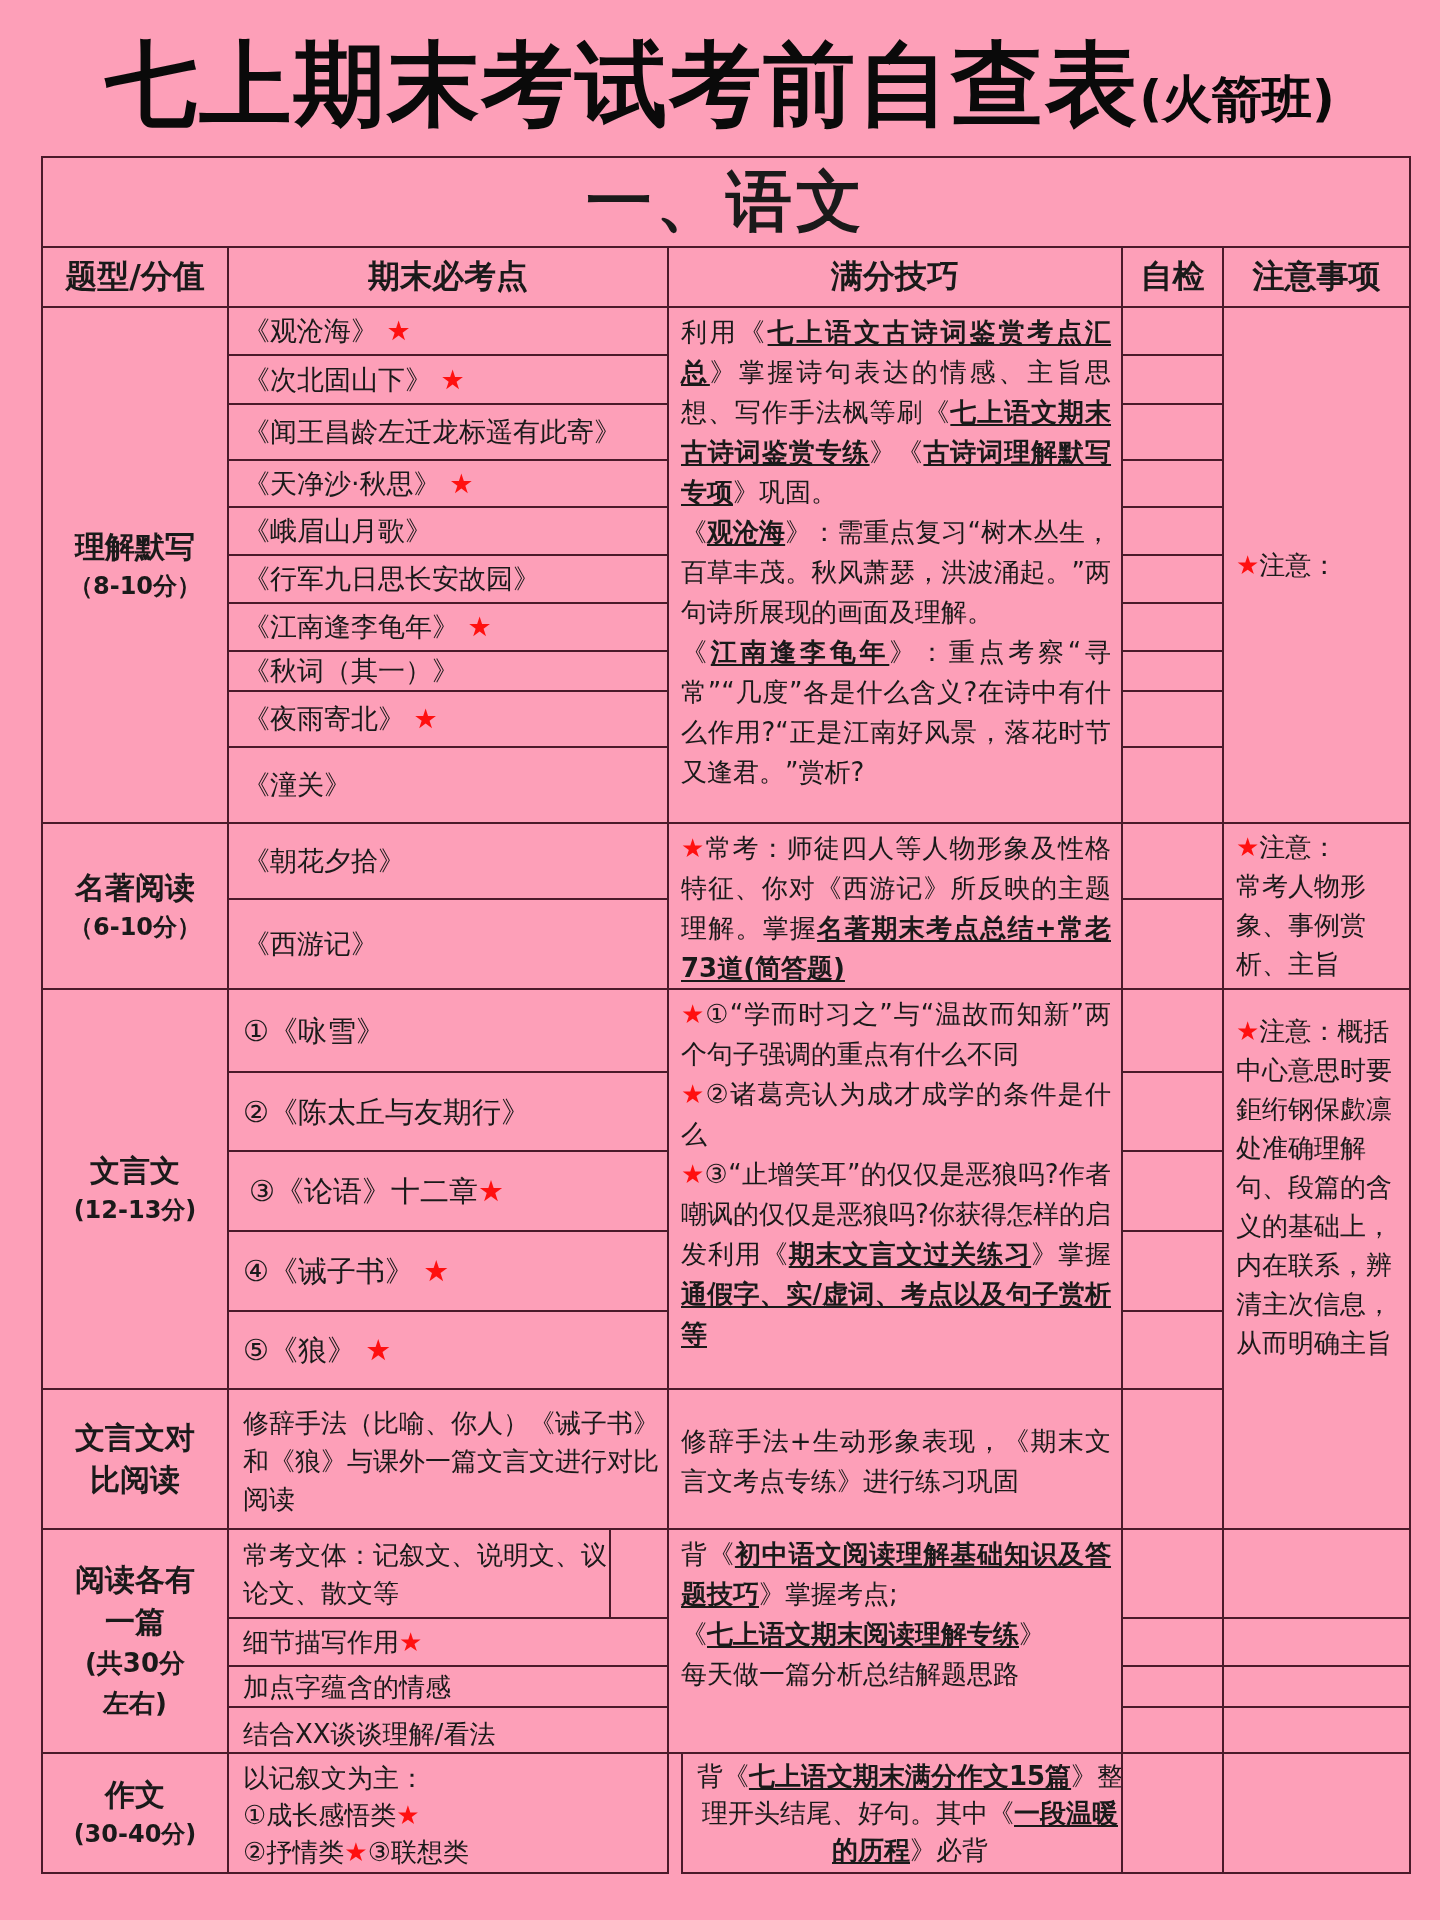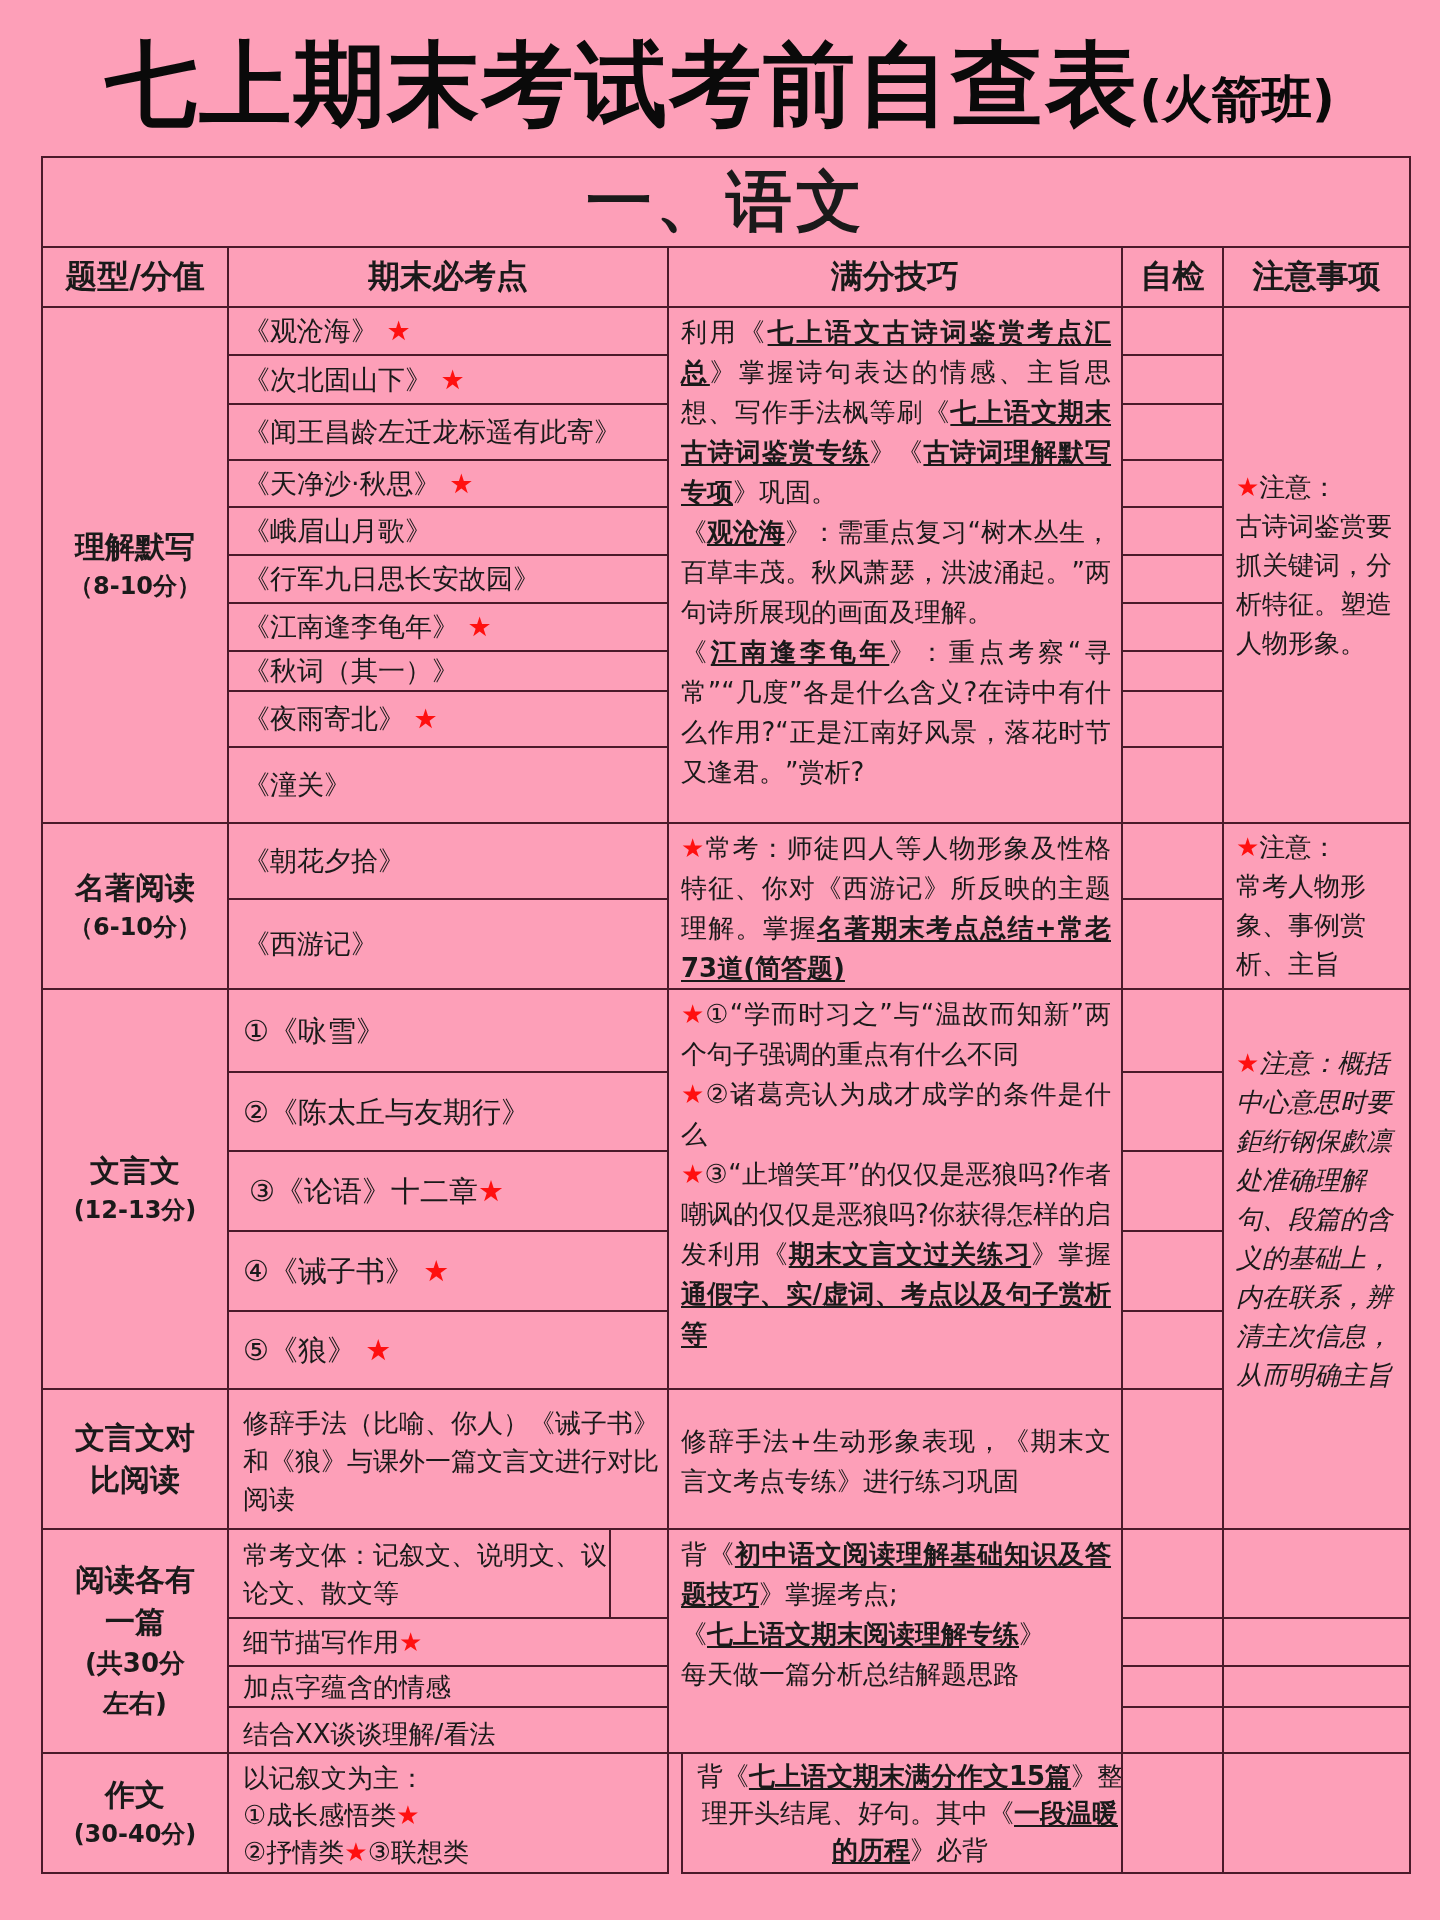--- a/index.html
+++ b/index.html
@@ -112,21 +112,20 @@
 <div class="cell" style="left:1121px;top:506px;width:103px;height:50px;"></div>
 <div class="cell" style="left:1121px;top:554px;width:103px;height:50px;"></div>
 <div class="cell" style="left:1121px;top:602px;width:103px;height:50px;"></div>
 <div class="cell" style="left:1121px;top:650px;width:103px;height:42px;"></div>
 <div class="cell" style="left:1121px;top:690px;width:103px;height:58px;"></div>
 <div class="cell" style="left:1121px;top:746px;width:103px;height:78px;"></div>
 
 <div class="cell note" style="left:1222px;top:306px;width:189px;height:518px;">
   <div>
     <span class="star">★</span><span>注意：</span><br>
-    <span>古诗词鉴赏要抓关键词，分析特征。塑造人物形象。</span>
   </div>
 </div>
 
 <div class="cell cat" style="left:41px;top:822px;width:188px;height:168px;">
   <span class="name">名著阅读</span>
   <span class="score">（6-10分）</span>
 </div>
 <div class="cell pt" style="left:227px;top:822px;width:442px;height:78px;">
   <span>《朝花夕拾》</span>
 </div>
@@ -169,21 +168,21 @@
   <span class="star">★</span><span>①“学而时习之”与“温故而知新”两个句子强调的重点有什么不同</span><br>
   <span class="star">★</span><span>②诸葛亮认为成才成学的条件是什么</span><br>
   <span class="star">★</span><span>③“止增笑耳”的仅仅是恶狼吗?作者嘲讽的仅仅是恶狼吗?你获得怎样的启发利用《</span><span class="ul">期末文言文过关练习</span><span>》掌握</span><span class="ul">通假字、实/虚词、考点以及句子赏析等</span>
 </div>
 <div class="cell" style="left:1121px;top:988px;width:103px;height:85px;"></div>
 <div class="cell" style="left:1121px;top:1071px;width:103px;height:81px;"></div>
 <div class="cell" style="left:1121px;top:1150px;width:103px;height:82px;"></div>
 <div class="cell" style="left:1121px;top:1230px;width:103px;height:82px;"></div>
 <div class="cell" style="left:1121px;top:1310px;width:103px;height:80px;"></div>
 
-<div class="cell note" style="left:1222px;top:988px;width:189px;height:542px;align-items:flex-start;padding-top:54px;font-style:italic;">
+<div class="cell note" style="left:1222px;top:988px;width:189px;height:542px;align-items:flex-start;padding-top:22px;">
   <div>
     <span class="star">★</span><span>注意：概括中心意思时要鉅绗钢保歔凛处准确理解句、段篇的含义的基础上，内在联系，辨清主次信息，从而明确主旨</span>
   </div>
 </div>
 
 <div class="cell cat" style="left:41px;top:1388px;width:188px;height:142px;padding:0 18px;">
   <span class="name">文言文对比阅读</span>
 </div>
 <div class="cell pt multi" style="left:227px;top:1388px;width:442px;height:142px;font-size:26px;padding-top:14px;">
   <span>修辞手法（比喻、你人）《诫子书》和《狼》与课外一篇文言文进行对比阅读</span>

